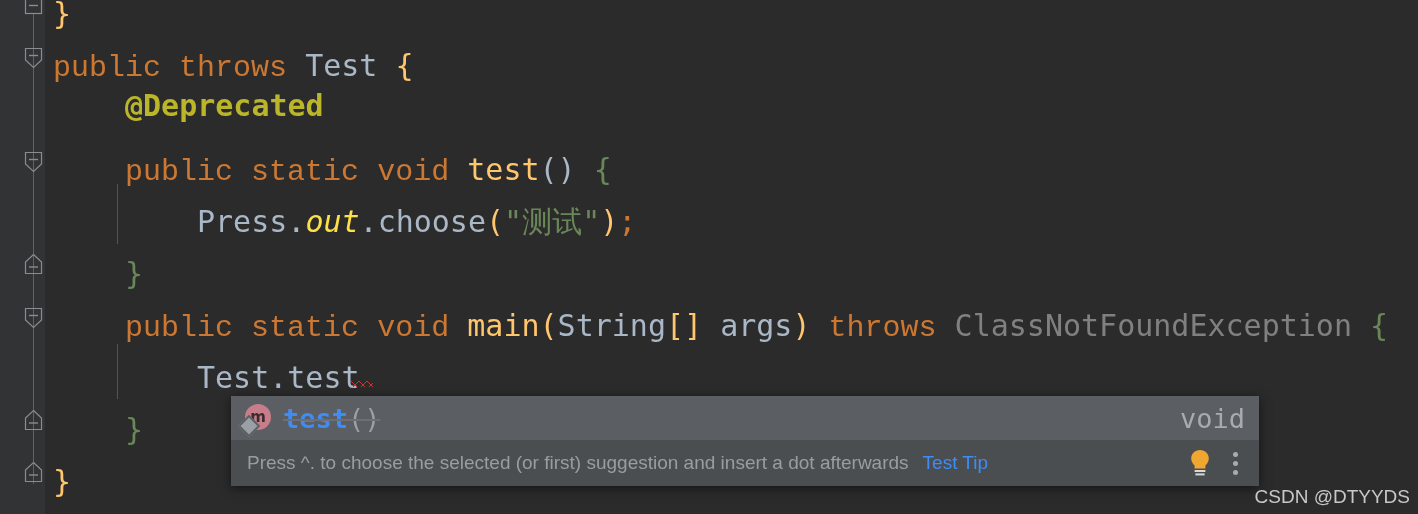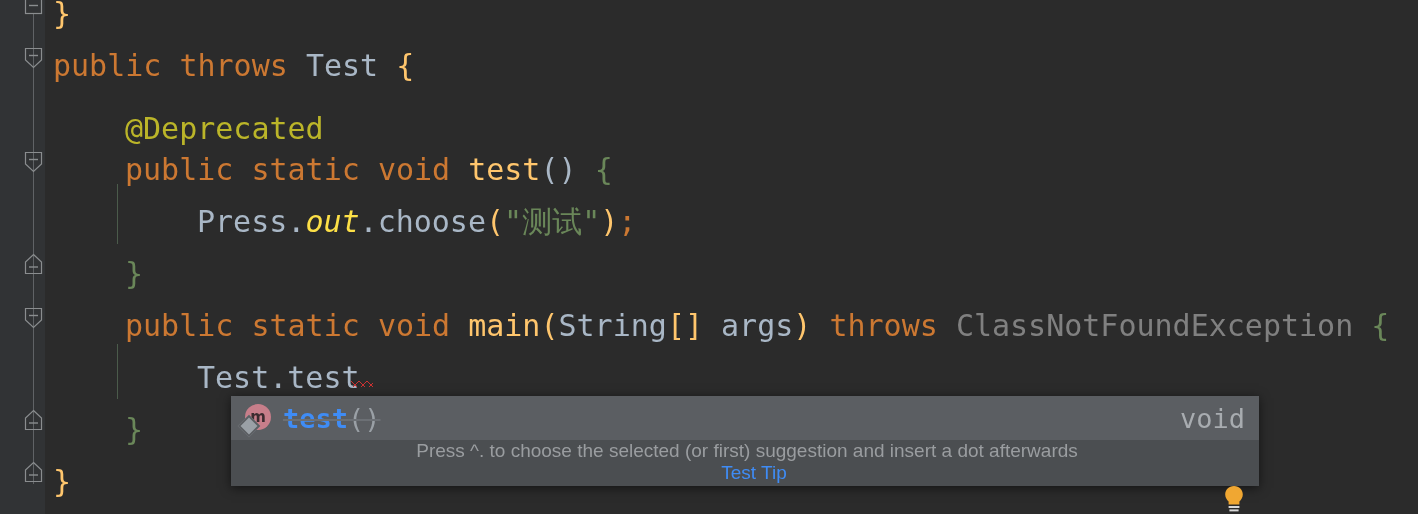--- a/index.html
+++ b/index.html
@@ -64,21 +64,21 @@
     box-sizing: border-box;
   }
 
   .indent-guide {
     position: absolute;
     width: 1px;
     background: #4b5b4b;
   }
 
   
-  .kw      { color: #cc7832; }
+  .kw      { color: #cc7832; font-family: Liberation Mono, monospace; }
   .cls     { color: #a9b7c6; }
   .brace-y { color: #ffc66d; }
   .brace-g { color: #6a8759; }
   .anno    { color: #bbb529; }
   .mth     { color: #ffc66d; }
   .plain   { color: #a9b7c6; }
   .field   { color: #fde047; font-style: italic; }
   .str     { color: #6a8759; }
   .strq    { color: #ffc66d; }
   .grey    { color: #808080; }
@@ -164,21 +164,20 @@
     color: #a8acb0;
   }
   .popup-hint {
     position: relative;
     height: 46px;
     background: #4b4e51;
     display: flex;
     align-items: center;
     padding: 0 12px 0 16px;
     box-sizing: border-box;
-    flex-direction: column;
   }
   .hint-text {
     font-size: 19px;
     color: #9a9da0;
     font-family: "Liberation Sans", sans-serif;
   }
   .hint-link {
     font-size: 19px;
     color: #3f8cf5;
     margin-left: 14px;
@@ -276,21 +275,21 @@
     </div>
   </div>
 
   <div class="code">
     <div class="indent-guide" style="left:72px;top:184px;height:60px;"></div>
     <div class="indent-guide" style="left:72px;top:344px;height:55px;"></div>
 
     <div id="code-lines">
         <div class="line" style="top: -12px; padding-left: 8px;"><span class="brace-y">}</span></div>
         <div class="line" style="top: 40px; padding-left: 8px;"><span class="kw">public</span><span class="plain"> </span><span class="kw">throws</span><span class="plain"> </span><span class="cls">Test</span><span class="plain"> </span><span class="brace-y">{</span></div>
-        <div class="line" style="top: 103px; padding-left: 80px;"><span class="anno">@Deprecated</span></div>
+        <div class="line" style="top: 80px; padding-left: 80px; font-weight: bold;"><span class="anno">@Deprecated</span></div>
         <div class="line" style="top: 144px; padding-left: 80px;"><span class="kw">public</span><span class="plain"> </span><span class="kw">static</span><span class="plain"> </span><span class="kw">void</span><span class="plain"> </span><span class="mth">test</span><span class="plain">()</span><span class="plain"> </span><span class="brace-g">{</span></div>
         <div class="line" style="top: 196px; padding-left: 152px;"><span class="cls">Press</span><span class="plain">.</span><span class="field">out</span><span class="plain">.</span><span class="plain">choose</span><span class="strq">(</span><span class="str">"</span><span class="str">测试</span><span class="str">"</span><span class="strq">)</span><span class="semi">;</span></div>
         <div class="line" style="top: 248px; padding-left: 80px;"><span class="brace-g">}</span></div>
         <div class="line" style="top: 300px; padding-left: 80px;"><span class="kw">public</span><span class="plain"> </span><span class="kw">static</span><span class="plain"> </span><span class="kw">void</span><span class="plain"> </span><span class="mth">main</span><span class="strq">(</span><span class="cls">String</span><span class="strq">[]</span><span class="plain"> </span><span class="plain">args</span><span class="strq">)</span><span class="plain"> </span><span class="kw">throws</span><span class="plain"> </span><span class="grey">ClassNotFoundException</span><span class="plain"> </span><span class="brace-g">{</span></div>
         <div class="line" style="top: 352px; padding-left: 152px;"><span class="cls">Test</span><span class="plain">.</span><span class="cls">test</span></div>
         <div class="line" style="top: 404px; padding-left: 80px;"><span class="brace-g">}</span></div>
         <div class="line" style="top: 456px; padding-left: 8px;"><span class="brace-y">}</span></div>
       </div>
 
     <div class="squiggle" style="left:306px;top:381px;width:22px;"></div>
@@ -317,13 +316,14 @@
         </svg>
       </span>
       <span class="kebab">
         <i></i>
           <i></i>
           <i></i>
       </span>
     </div>
   </div>
 
+  <div class="watermark">CSDN @DTYYDS</div>
 </div>
 
 </body></html>

